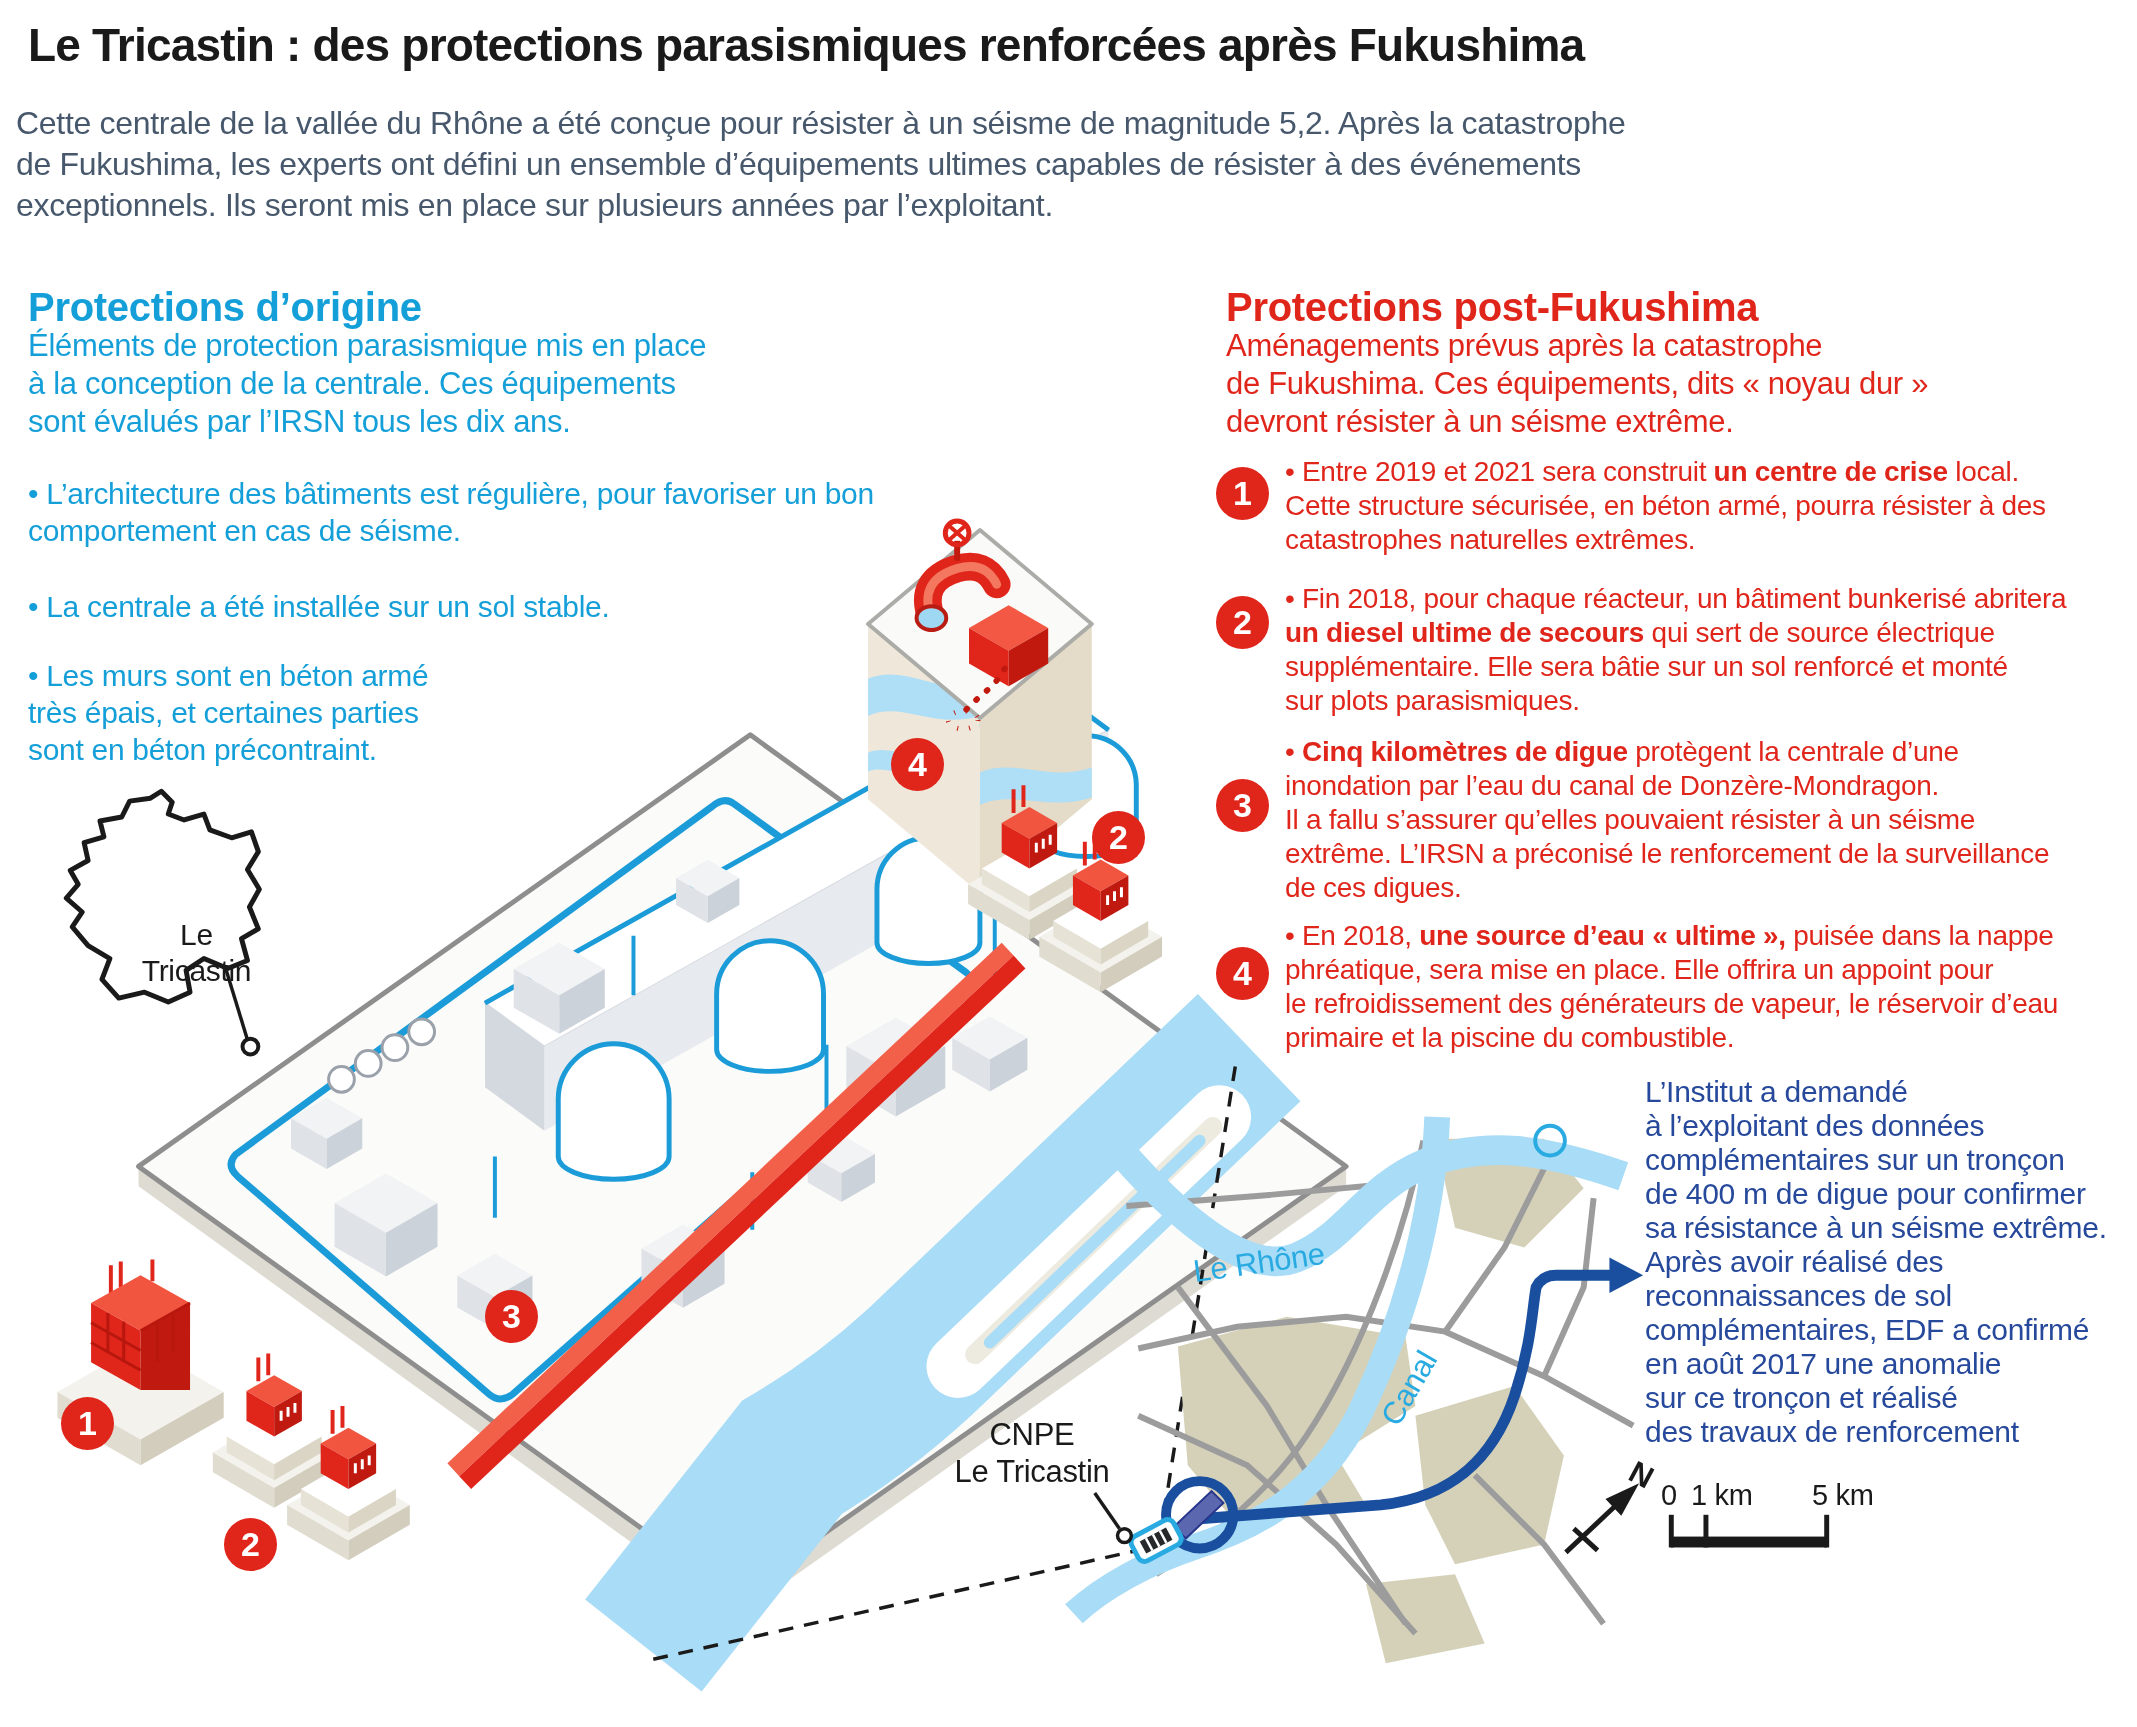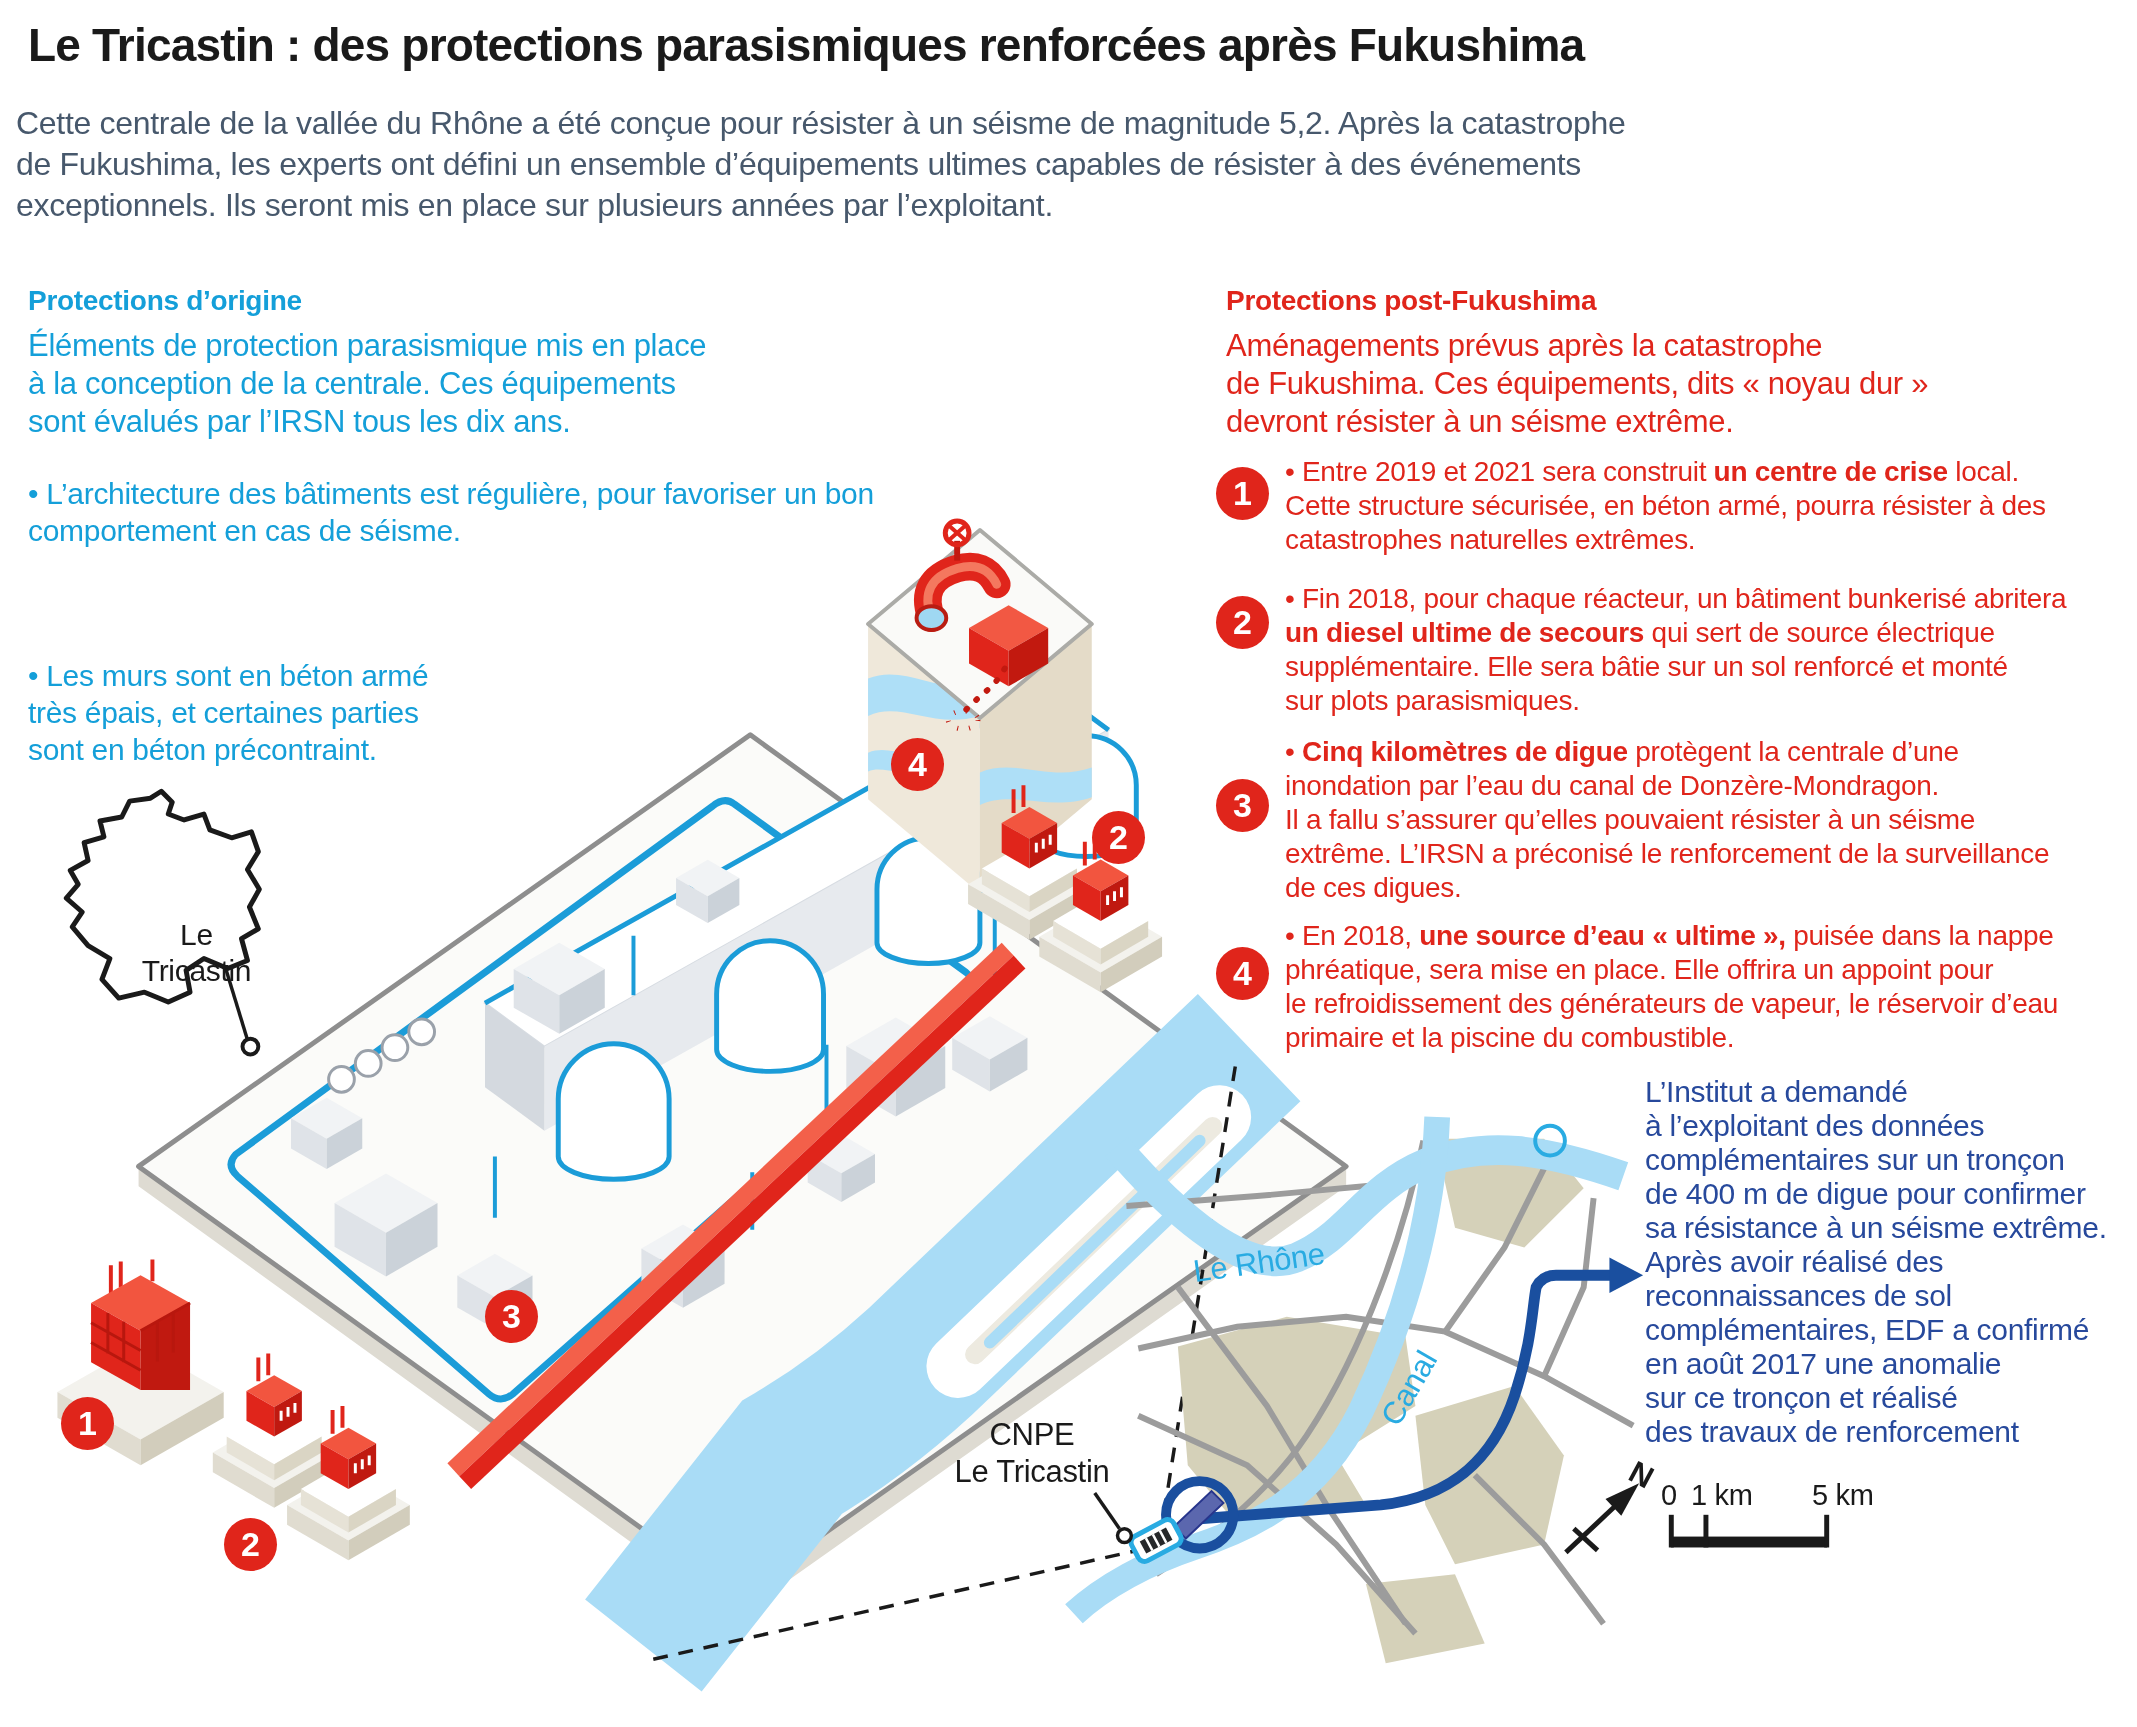--- a/index.html
+++ b/index.html
@@ -5,21 +5,21 @@
   html,body{margin:0;padding:0;background:#fff;}
   #page{position:relative;width:2137px;height:1728px;background:#fff;overflow:hidden;
         font-family:"Liberation Sans",sans-serif;color:#1a1a1a;}
   #gfx{position:absolute;left:0;top:0;z-index:1;}
   .txt{position:absolute;z-index:2;white-space:pre;letter-spacing:-0.3px;}
   .title{font-size:46px;font-weight:700;letter-spacing:-0.8px;color:#1a1a1a;}
   .intro{font-size:32px;line-height:41px;color:#47586c;}
   .cyan{color:#149fd9;}
   .red{color:#e0251b;}
   .blue{color:#27499c;}
-  .colhead{font-size:28px;font-weight:700;}
+  .colhead{font-size:40px;font-weight:700;}
   .coldesc{font-size:31px;line-height:38px;}
   .bullet{font-size:30px;line-height:37px;}
   .item{position:absolute;z-index:2;display:flex;gap:16px;align-items:flex-start;}
   .item .body{font-size:28px;line-height:34px;color:#e0251b;white-space:pre;letter-spacing:-0.3px;}
   .numbadge{width:53px;height:53px;border-radius:50%;background:#e0251b;color:#fff;
             display:flex;align-items:center;justify-content:center;
             font-size:34px;font-weight:700;flex:0 0 53px;}
   .marker{position:absolute;z-index:3;width:53px;height:53px;border-radius:50%;background:#e0251b;
           color:#fff;display:flex;align-items:center;justify-content:center;font-size:34px;font-weight:700;}
   .note{font-size:30px;line-height:34px;}
@@ -208,20 +208,21 @@
 <div class="txt intro" style="left:16px;top:103px;">Cette centrale de la vallée du Rhône a été conçue pour résister à un séisme de magnitude 5,2. Après la catastrophe
 de Fukushima, les experts ont défini un ensemble d’équipements ultimes capables de résister à des événements
 exceptionnels. Ils seront mis en place sur plusieurs années par l’exploitant.</div>
 
 <div class="txt cyan colhead" style="left:28px;top:285px;">Protections d’origine</div>
 <div class="txt cyan coldesc" style="left:28px;top:327px;">Éléments de protection parasismique mis en place
 à la conception de la centrale. Ces équipements
 sont évalués par l’IRSN tous les dix ans.</div>
 <div class="txt cyan bullet" style="left:28px;top:475px;">• L’architecture des bâtiments est régulière, pour favoriser un bon
 comportement en cas de séisme.</div>
+<div class="txt cyan bullet" style="left:28px;top:588px;">• La centrale a été installée sur un sol stable.</div>
 <div class="txt cyan bullet" style="left:28px;top:657px;">• Les murs sont en béton armé
 très épais, et certaines parties
 sont en béton précontraint.</div>
 
 <div class="txt red colhead" style="left:1226px;top:285px;">Protections post-Fukushima</div>
 <div class="txt red coldesc" style="left:1226px;top:327px;">Aménagements prévus après la catastrophe
 de Fukushima. Ces équipements, dits «&nbsp;noyau dur&nbsp;»
 devront résister à un séisme extrême.</div>
 
 <div class="item" style="left:1216px;top:455px;">

